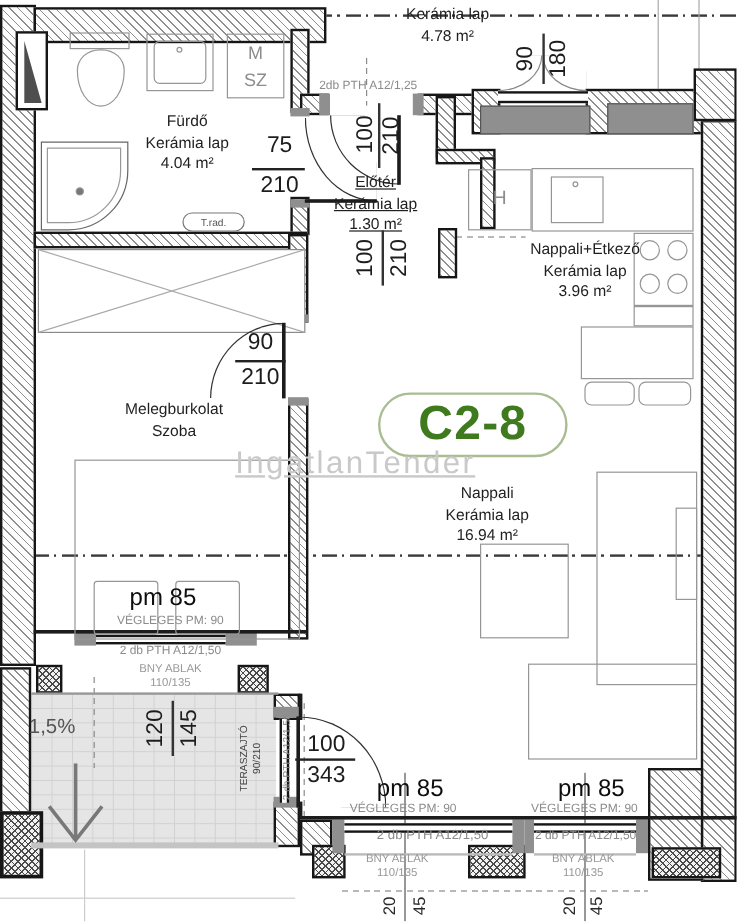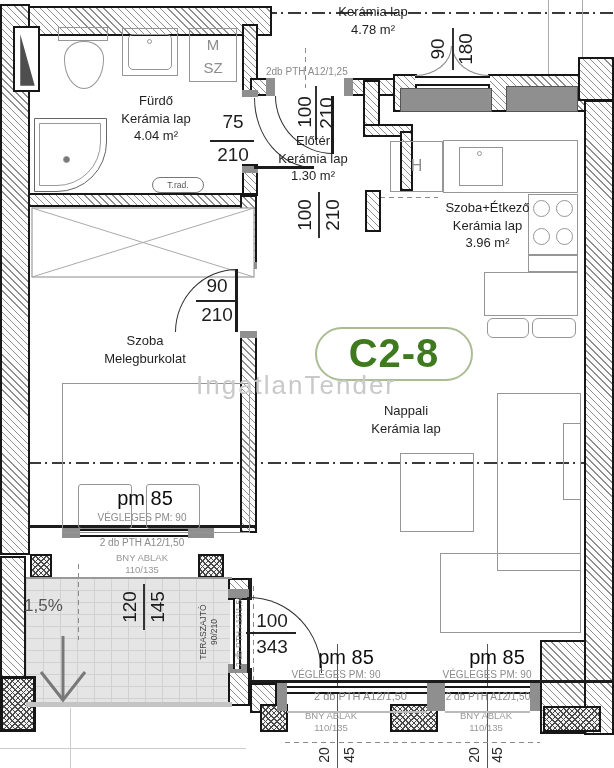--- a/index.html
+++ b/index.html
@@ -30,21 +30,21 @@
   .arc-bl{border-left:1.5px solid #2f2f2f;border-bottom:1.5px solid #2f2f2f;border-bottom-left-radius:100% 100%;}
   .arc-tl{border-left:1.5px solid #2f2f2f;border-top:1.5px solid #2f2f2f;border-top-left-radius:100% 100%;}
   .arc-tr{border-right:1.5px solid #2f2f2f;border-top:1.5px solid #2f2f2f;border-top-right-radius:100% 100%;}
   .warc-br{border-right:1px solid #888;border-bottom:1px solid #888;border-bottom-right-radius:100% 100%;box-sizing:border-box;}
   .warc-bl{border-left:1px solid #888;border-bottom:1px solid #888;border-bottom-left-radius:100% 100%;box-sizing:border-box;}
   .dim{font-size:19px;color:#1d1d1d;text-align:center;line-height:1;white-space:nowrap;}
   .dimsm{font-size:14px;color:#2a2a2a;text-align:center;line-height:1;white-space:nowrap;}
   .rot{transform:rotate(-90deg);transform-origin:center;}
   .roomlbl{font-size:13px;color:#1f1f1f;text-align:center;line-height:1.35;white-space:nowrap;}
   .roomlbl div{white-space:nowrap;}
-  .pm{font-size:20px;color:#0e0e0e;text-align:center;white-space:nowrap;line-height:1;}
+  .pm{font-size:20px;color:#0e0e0e;white-space:nowrap;line-height:1;}
   .small{font-size:10px;color:#8b8b8b;text-align:center;white-space:nowrap;line-height:1.1;}
   .tiny{font-size:9.5px;color:#989898;text-align:center;line-height:1.25;white-space:nowrap;}
   .fixt{color:#8d8d8d;text-align:center;}
   .pill{border:2px solid #aabd92;border-radius:30px;text-align:center;box-sizing:border-box;}
   .pill span{font-size:40px;font-weight:bold;color:#3f7a1e;line-height:49px;letter-spacing:1px;}
   .wm{font-size:26px;color:#c9c9c9;letter-spacing:2px;white-space:nowrap;z-index:9;}
   .fracv{background:#333;}
   .frach{background:#222;}
   .dline{background:#555;}
   .shaft-tri{position:absolute;left:3px;top:4px;width:19px;height:56px;background:#4e4e4e;
@@ -212,54 +212,55 @@
 
   <div class="abs roomlbl" style="left:96px;top:92px;width:120px;">
     <div>Fürdő</div>
     <div>Kerámia lap</div>
     <div>4.04 m²</div>
   </div>
   <div class="abs dim" style="left:213px;top:112px;width:40px;">75</div>
   <div class="abs frach" style="left:210px;top:140px;width:44px;height:2px;"></div>
   <div class="abs dim" style="left:211px;top:145px;width:44px;">210</div>
 
-  <div class="abs roomlbl" style="left:252px;top:132px;width:122px;">
+  <div class="abs roomlbl" style="left:252px;top:143px;width:122px;text-decoration:underline;">
     <div>Előtér</div>
     <div>Kerámia lap</div>
     <div>1.30 m²</div>
   </div>
   <div class="abs dim rot" style="left:279px;top:206px;width:50px;height:18px;">100</div>
   <div class="abs dim rot" style="left:307px;top:206px;width:50px;height:18px;">210</div>
   <div class="abs fracv" style="left:318px;top:192px;width:1.5px;height:46px;"></div>
 
   <div class="abs roomlbl" style="left:420px;top:199px;width:135px;">
-    <div>Szoba+Étkező</div>
+    <div>Nappali+Étkező</div>
     <div>Kerámia lap</div>
     <div>3.96 m²</div>
   </div>
 
   <div class="abs dim" style="left:197px;top:276px;width:40px;">90</div>
   <div class="abs frach" style="left:196px;top:300px;width:42px;height:2px;"></div>
   <div class="abs dim" style="left:195px;top:305px;width:44px;">210</div>
 
   <div class="abs roomlbl" style="left:84px;top:332px;width:122px;">
+    <div>Melegburkolat</div>
     <div>Szoba</div>
-    <div>Melegburkolat</div>
   </div>
 
   <div class="abs pill" style="left:315px;top:327px;width:158px;height:54px;">
     <span>C2-8</span>
   </div>
 
   <div class="abs roomlbl" style="left:345px;top:402px;width:122px;">
     <div>Nappali</div>
     <div>Kerámia lap</div>
-  </div>
-
-  <div class="abs wm" style="left:196px;top:370px;">IngatlanTender</div>
+    <div>16.94 m²</div>
+  </div>
+
+  <div class="abs wm" style="left:196px;top:370px;text-decoration:underline;">IngatlanTender</div>
 
   <div class="abs pm" style="left:108px;top:488px;width:74px;">pm 85</div>
   <div class="abs small" style="left:84px;top:512px;width:116px;">VÉGLEGES PM: 90</div>
   <div class="abs small" style="left:86px;top:537px;width:112px;">2 db PTH A12/1,50</div>
   <div class="abs tiny" style="left:100px;top:552px;width:84px;">
     <div>BNY ABLAK</div>
     <div>110/135</div>
   </div>
 
   <div class="abs" style="left:24px;top:596px;width:56px;font-size:17px;color:#555;">1,5%</div>

